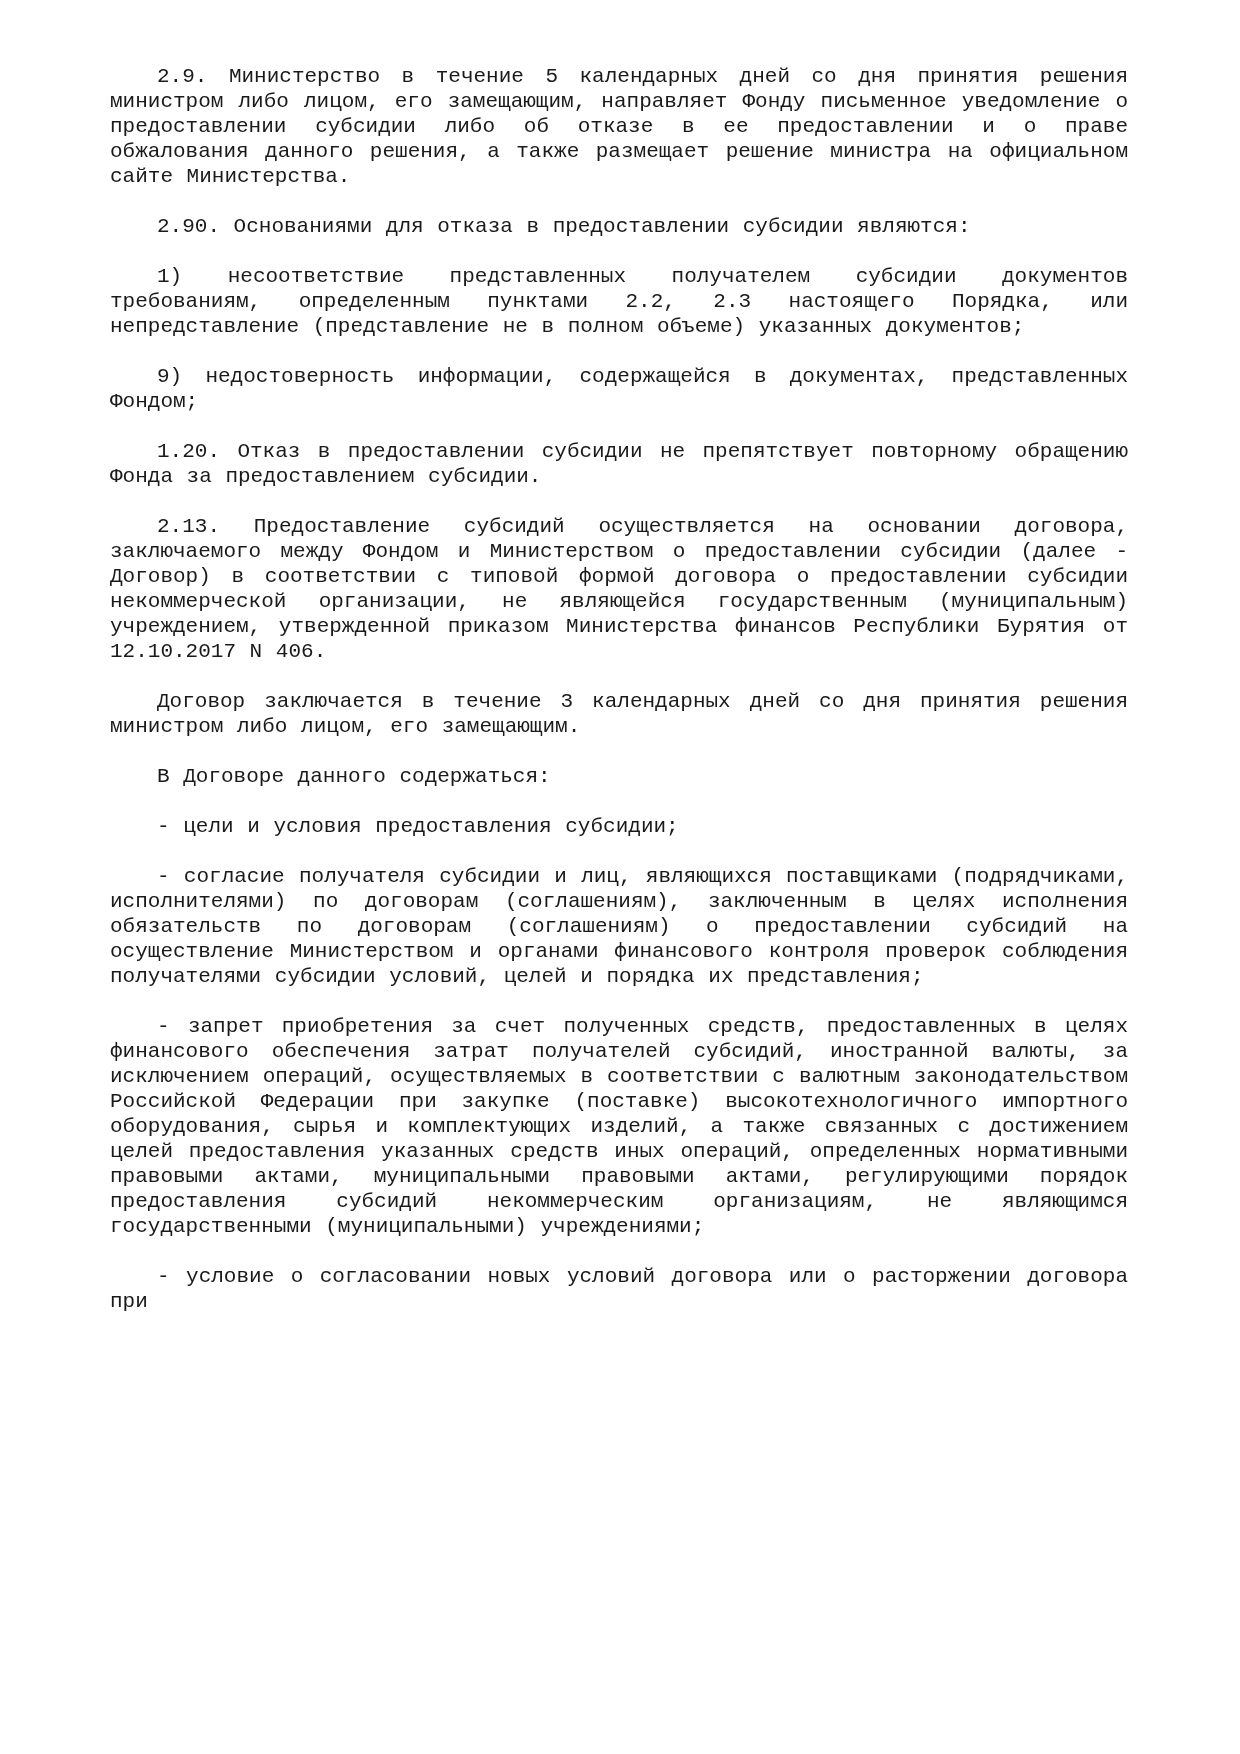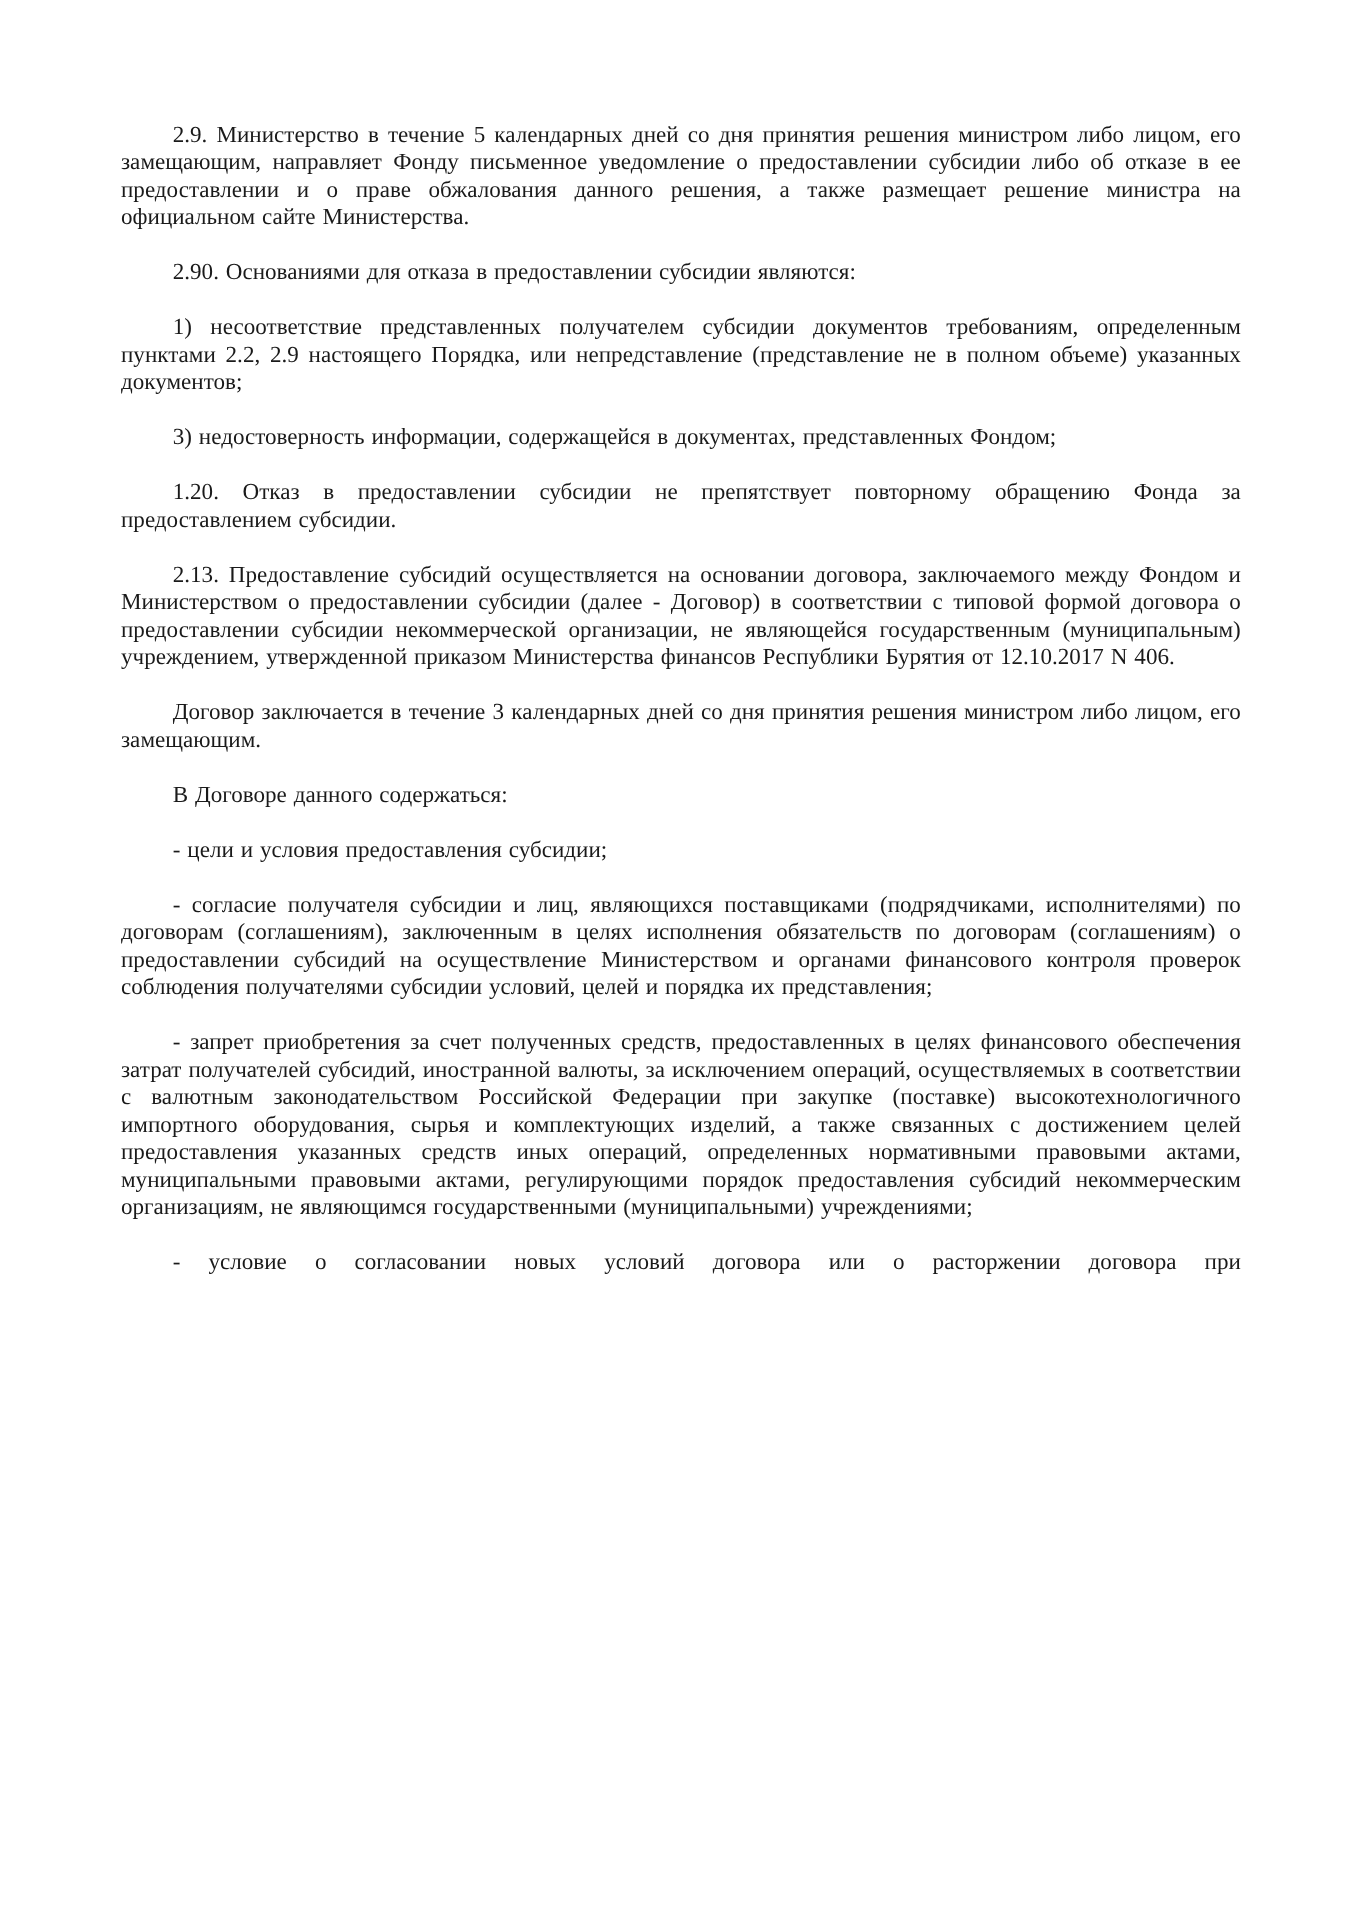--- a/index.html
+++ b/index.html
@@ -10,22 +10,23 @@
   .page {
     position: relative;
     width: 1240px;
     height: 1754px;
     margin: 0 auto;
     background: #ffffff;
     overflow: hidden;
     font-family: "Liberation Serif", serif;
   }
   .content {
-    padding: 110px 112px 0 110px;
+    padding: 64px 112px 0 110px;
     color: #1a1a1a;
+    font-family: Liberation Mono, monospace;
   }
   .content p {
     margin: 0 0 25px 0;
     font-size: 21px;
     line-height: 25px;
     text-align: justify;
     text-indent: 47px;
     word-spacing: 1px;
   }
   
@@ -33,22 +34,22 @@
     text-align-last: justify;
   }
 </style>
 </head>
 <body>
 
 <div class="page">
   <div class="content">
       <p>2.9. Министерство в течение 5 календарных дней со дня принятия решения министром либо лицом, его замещающим, направляет Фонду письменное уведомление о предоставлении субсидии либо об отказе в ее предоставлении и о праве обжалования данного решения, а также размещает решение министра на официальном сайте Министерства.</p>
       <p>2.90. Основаниями для отказа в предоставлении субсидии являются:</p>
-      <p>1) несоответствие представленных получателем субсидии документов требованиям, определенным пунктами 2.2, 2.9 настоящего Порядка, или непредставление (представление не в полном объеме) указанных документов;</p>
-      <p>3) недостоверность информации, содержащейся в документах, представленных Фондом;</p>
+      <p>1) несоответствие представленных получателем субсидии документов требованиям, определенным пунктами 2.2, 2.3 настоящего Порядка, или непредставление (представление не в полном объеме) указанных документов;</p>
+      <p>9) недостоверность информации, содержащейся в документах, представленных Фондом;</p>
       <p>1.20. Отказ в предоставлении субсидии не препятствует повторному обращению Фонда за предоставлением субсидии.</p>
       <p>2.13. Предоставление субсидий осуществляется на основании договора, заключаемого между Фондом и Министерством о предоставлении субсидии (далее - Договор) в соответствии с типовой формой договора о предоставлении субсидии некоммерческой организации, не являющейся государственным (муниципальным) учреждением, утвержденной приказом Министерства финансов Республики Бурятия от 12.10.2017 N 406.</p>
       <p>Договор заключается в течение 3 календарных дней со дня принятия решения министром либо лицом, его замещающим.</p>
       <p>В Договоре данного содержаться:</p>
       <p>- цели и условия предоставления субсидии;</p>
       <p>- согласие получателя субсидии и лиц, являющихся поставщиками (подрядчиками, исполнителями) по договорам (соглашениям), заключенным в целях исполнения обязательств по договорам (соглашениям) о предоставлении субсидий на осуществление Министерством и органами финансового контроля проверок соблюдения получателями субсидии условий, целей и порядка их представления;</p>
       <p>- запрет приобретения за счет полученных средств, предоставленных в целях финансового обеспечения затрат получателей субсидий, иностранной валюты, за исключением операций, осуществляемых в соответствии с валютным законодательством Российской Федерации при закупке (поставке) высокотехнологичного импортного оборудования, сырья и комплектующих изделий, а также связанных с достижением целей предоставления указанных средств иных операций, определенных нормативными правовыми актами, муниципальными правовыми актами, регулирующими порядок предоставления субсидий некоммерческим организациям, не являющимся государственными (муниципальными) учреждениями;</p>
       <p>- условие о согласовании новых условий договора или о расторжении договора при</p>
     </div>
 </div>

